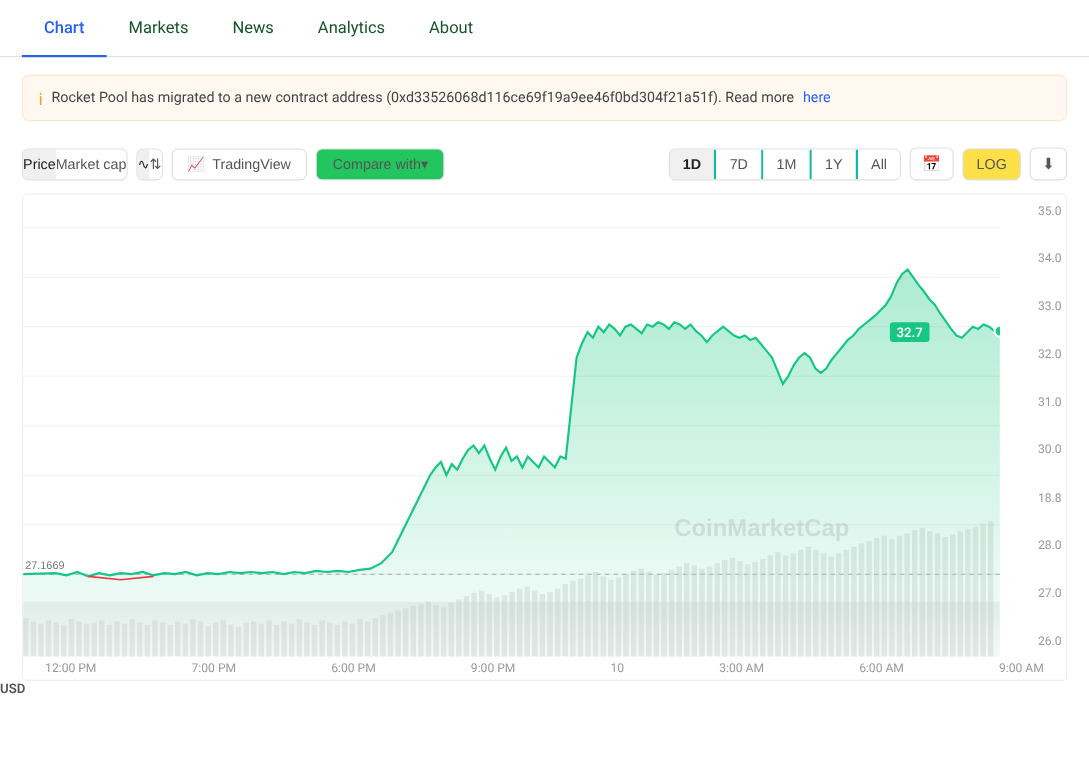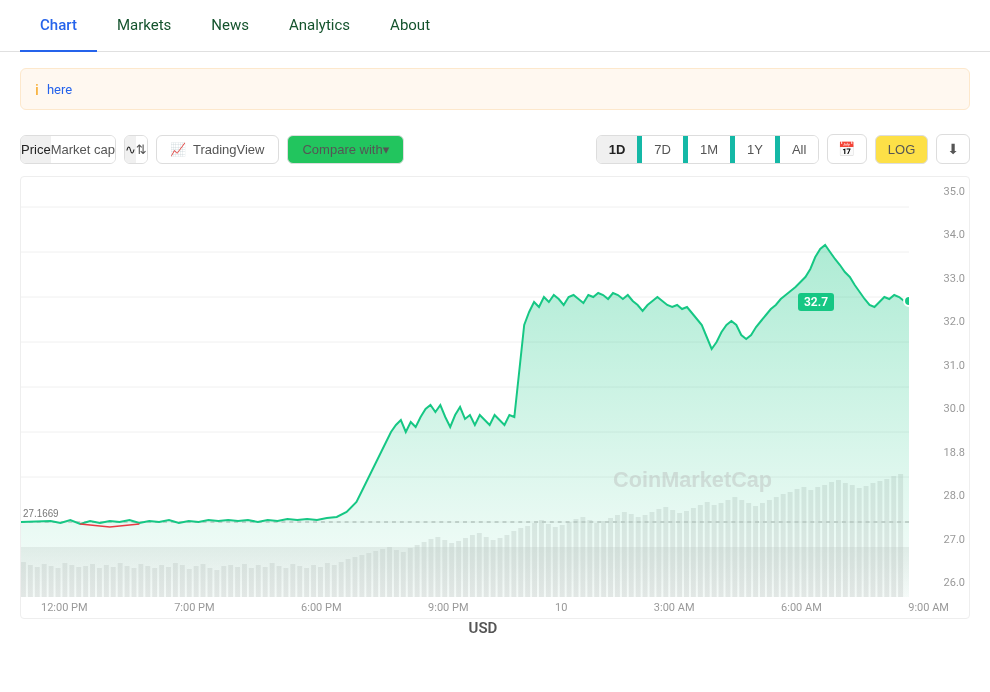--- a/index.html
+++ b/index.html
@@ -17,57 +17,58 @@
 
     
     .toolbar { display: flex; align-items: center; gap: 8px; padding: 8px 20px 12px; flex-wrap: wrap; }
     .btn-group { display: flex; border: 1px solid #ddd; border-radius: 6px; overflow: hidden; }
     .btn { padding: 6px 0; font-size: 13px; cursor: pointer; background: #fff; border: none; color: #555; }
     .btn.active { background: #f0f0f0; color: #222; font-weight: 500; }
     .icon-btn { padding: 6px 10px; font-size: 14px; cursor: pointer; background: #fff; border: 1px solid #ddd; border-radius: 6px; color: #555; display: flex; align-items: center; }
     .tradingview-btn { display: flex; align-items: center; gap: 6px; padding: 6px 14px; font-size: 13px; cursor: pointer; background: #fff; border: 1px solid #ddd; border-radius: 6px; color: #555; }
     .compare-btn { display: flex; align-items: flex-end; gap: 0; padding: 6px 14px; font-size: 13px; cursor: pointer; background: #22c55e; border: 1px solid #ddd; border-radius: 6px; color: #555; }
     .time-group { display: flex; border: 1px solid #ddd; border-radius: 6px; overflow: hidden; margin-left: 4px; }
-    .time-btn { padding: 6px 12px; font-size: 13px; cursor: pointer; background: #fff; border: none; color: #555; border-right: 5px solid #14b8a6; }
+    .time-btn { padding: 6px 12px; font-size: 13px; cursor: pointer; background: #fff; border: none; color: #555; border-right: 2px solid #14b8a6; }
     .time-btn:last-child { border-right: none; }
     .time-btn.active { background: #f0f0f0; color: #222; font-weight: 600; }
     .log-btn { padding: 6px 12px; font-size: 13px; cursor: pointer; background: #fde047; border: 1px solid #ddd; border-radius: 6px; color: #555; }
     .download-btn { padding: 6px 10px; font-size: 14px; cursor: pointer; background: #fff; border: 1px solid #ddd; border-radius: 6px; color: #555; display: flex; align-items: center; }
     .spacer { flex: 1; }
 
     
     .chart-container { margin: 0 20px; position: relative; border: 1px solid #eee; border-radius: 4px; overflow: hidden; background: #fff; }
     .chart-wrapper { display: flex; }
     .chart-main { flex: 1; position: relative; height: 420px; }
     .chart-svg { width: 100%; height: 100%; }
     .y-axis { width: 60px; display: flex; flex-direction: column; justify-content: space-between; padding: 8px 4px 8px 0; font-size: 11px; color: #999; text-align: right; }
     .price-label { display: flex; align-items: center; justify-content: flex-end; }
 
     
     .price-tag { position: absolute; right: 0; background: #16c784; color: #fff; font-size: 12px; font-weight: 600; padding: 2px 6px; border-radius: 3px; }
 
     
     .x-axis { display: flex; justify-content: space-between; padding: 4px 20px 4px 20px; font-size: 11px; color: #999; }
-    .usd-label { text-align: center; padding-right: 24px; font-size: 15px; font-weight: 600; color: #555; margin-bottom: 4px; }
+    .usd-label { text-align: left; padding-right: 24px; font-size: 12px; font-weight: 600; color: #555; margin-bottom: 4px; }
   </style>
 </head>
 <body>
 
 <nav>
   <div class="tabs">
     <a class="tab-item active">Chart</a>
     <a class="tab-item">Markets</a>
     <a class="tab-item">News</a>
     <a class="tab-item">Analytics</a>
     <a class="tab-item">About</a>
   </div>
 </nav>
 
 <div class="banner">
   <span class="banner-icon">ℹ</span>
+  <span>Rocket Pool has migrated to a new contract address (0xd33526068d116ce69f19a9ee46f0bd304f21a51f). Read more </span>
     <a href="#">here</a>
 </div>
 
 <div class="toolbar">
   <div class="btn-group">
     <button class="btn active">Price</button>
     <button class="btn">Market cap</button>
   </div>
   <div class="btn-group">
     <button class="btn active">
@@ -310,21 +311,21 @@
         <path d="M 60,347 L 90,350 L 120,347" fill="none" stroke="#ea3943" stroke-width="1.5"></path>
 
         <circle cx="900" cy="124" r="5" fill="#16c784" stroke="#fff" stroke-width="2"></circle>
 
         <text x="600" y="310" font-size="22" fill="rgba(180,180,180,0.4)" font-family="sans-serif" font-weight="bold">CoinMarketCap</text>
 
         <text x="2" y="340" font-size="10" fill="#777" font-family="sans-serif">27.1669</text>
       </svg>
 
       
-      <div class="price-tag" style="top: 116px; right: 75px;">32.7</div>
+      <div class="price-tag" style="top: 116px; right: 64px;">32.7</div>
     </div>
 
     <div class="y-axis">
       <div class="price-label">35.0</div>
       <div class="price-label">34.0</div>
       <div class="price-label">33.0</div>
       <div class="price-label">32.0</div>
       <div class="price-label">31.0</div>
       <div class="price-label">30.0</div>
       <div class="price-label">18.8</div>

